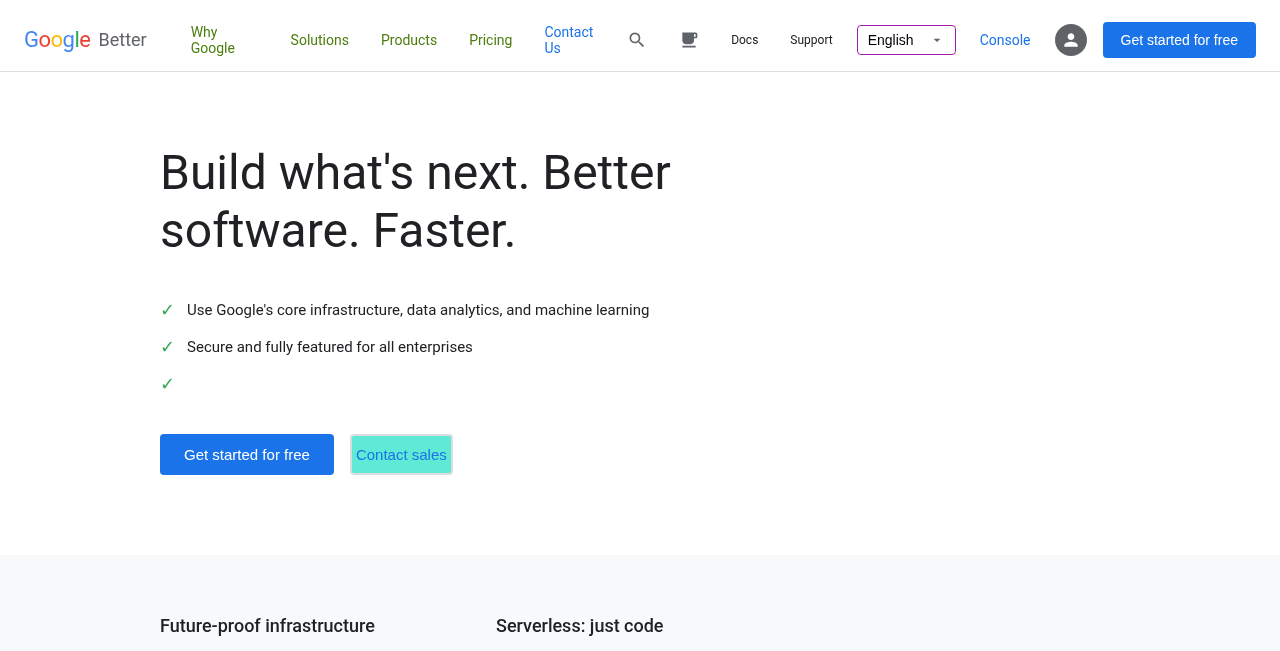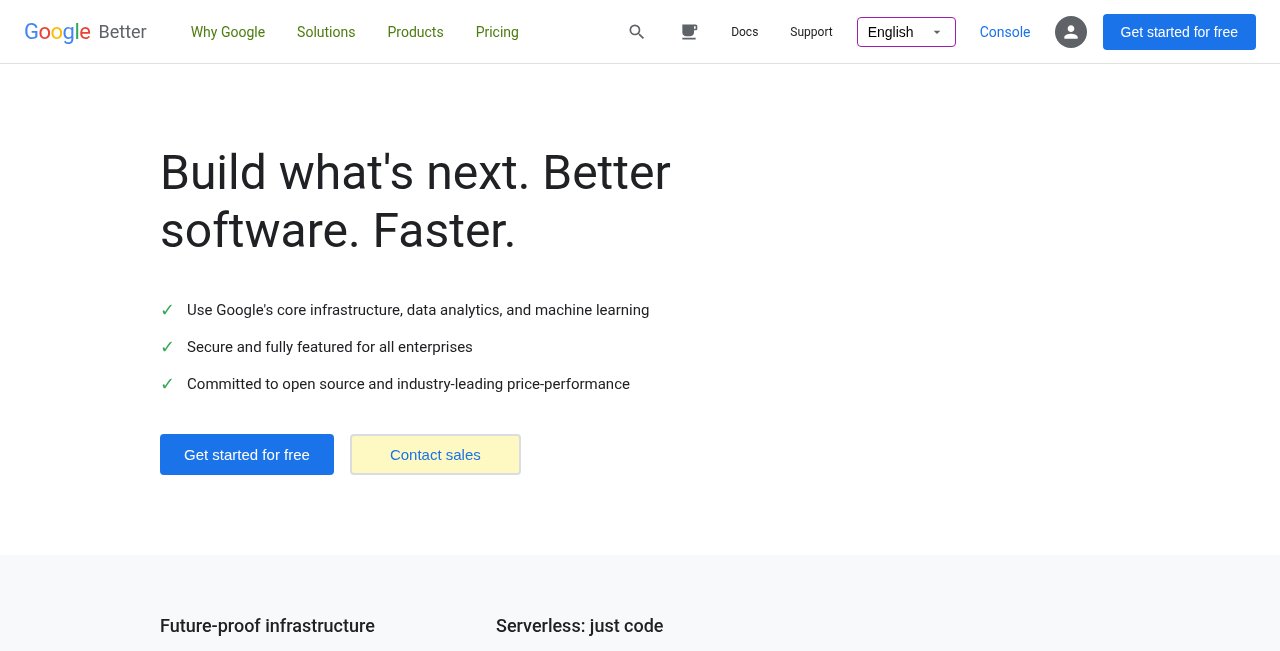--- a/index.html
+++ b/index.html
@@ -7,21 +7,21 @@
 
     
     nav {
       display: flex;
       align-items: center;
       padding: 0 24px;
       height: 64px;
       background: #fff;
       border-bottom: 1px solid #e0e0e0;
       position: sticky;
-      top: 0;
+      top: 8px;
       z-index: 100;
     }
     .nav-logo {
       display: flex;
       align-items: center;
       gap: 6px;
       margin-right: 32px;
       text-decoration: none;
     }
     .logo-google {
@@ -159,25 +159,25 @@
       background: #1a73e8;
       color: #fff;
       border: 2px solid #1a73e8;
       border-radius: 4px;
       padding: 10px 22px;
       font-size: 15px;
       font-weight: 500;
       cursor: pointer;
     }
     .btn-secondary {
-      background: #fef9c3;
+      background: #5eead4;
       color: #1a73e8;
       border: 2px solid #dadce0;
       border-radius: 4px;
-      padding: 10px 38px;
+      padding: 10px 4px;
       font-size: 15px;
       font-weight: 500;
       cursor: pointer;
     }
 
     
     .features-section {
       background: #f8f9fa;
       padding: 60px 160px;
     }
@@ -205,20 +205,21 @@
       <span class="logo-g">G</span><span class="logo-o1">o</span><span class="logo-o2">o</span><span class="logo-g2">g</span><span class="logo-l">l</span><span class="logo-e">e</span>
     </span>
     <span class="logo-cloud">Better</span>
   </a>
 
   <div class="nav-links">
     <a class="nav-link">Why Google</a>
     <a class="nav-link">Solutions</a>
     <a class="nav-link">Products</a>
     <a class="nav-link">Pricing</a>
+    <a class="nav-link active">Contact Us</a>
   </div>
 
   <div class="nav-right">
     <button class="nav-icon-btn">
       <svg width="20" height="20" viewBox="0 0 24 24" fill="currentColor">
         <path d="M15.5 14h-.79l-.28-.27A6.471 6.471 0 0 0 16 9.5 6.5 6.5 0 1 0 9.5 16c1.61 0 3.09-.59 4.23-1.57l.27.28v.79l5 4.99L20.49 19l-4.99-5zm-6 0C7.01 14 5 11.99 5 9.5S7.01 5 9.5 5 14 7.01 14 9.5 11.99 14 9.5 14z"></path>
       </svg>
     </button>
     <button class="nav-icon-btn">
       <svg width="20" height="20" viewBox="0 0 24 24" fill="currentColor">
@@ -250,21 +251,20 @@
     <li>
       <span class="check-icon">✓</span>
       <span>Use Google's core infrastructure, data analytics, and machine learning</span>
     </li>
     <li>
       <span class="check-icon">✓</span>
       <span>Secure and fully featured for all enterprises</span>
     </li>
     <li>
       <span class="check-icon">✓</span>
-      <span>Committed to open source and industry-leading price-performance</span>
     </li>
   </ul>
 
   <div class="hero-buttons">
     <button class="btn-primary">Get started for free</button>
     <button class="btn-secondary">Contact sales</button>
   </div>
 </section>
 
 <section class="features-section">

